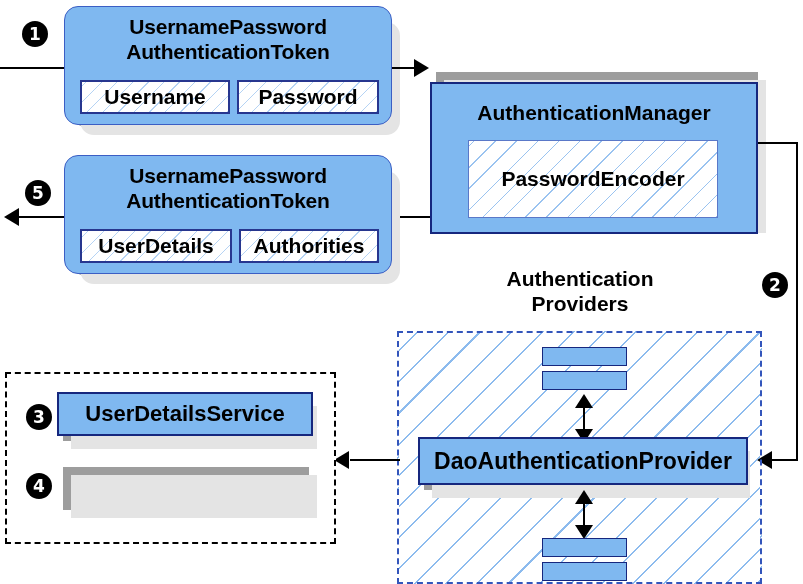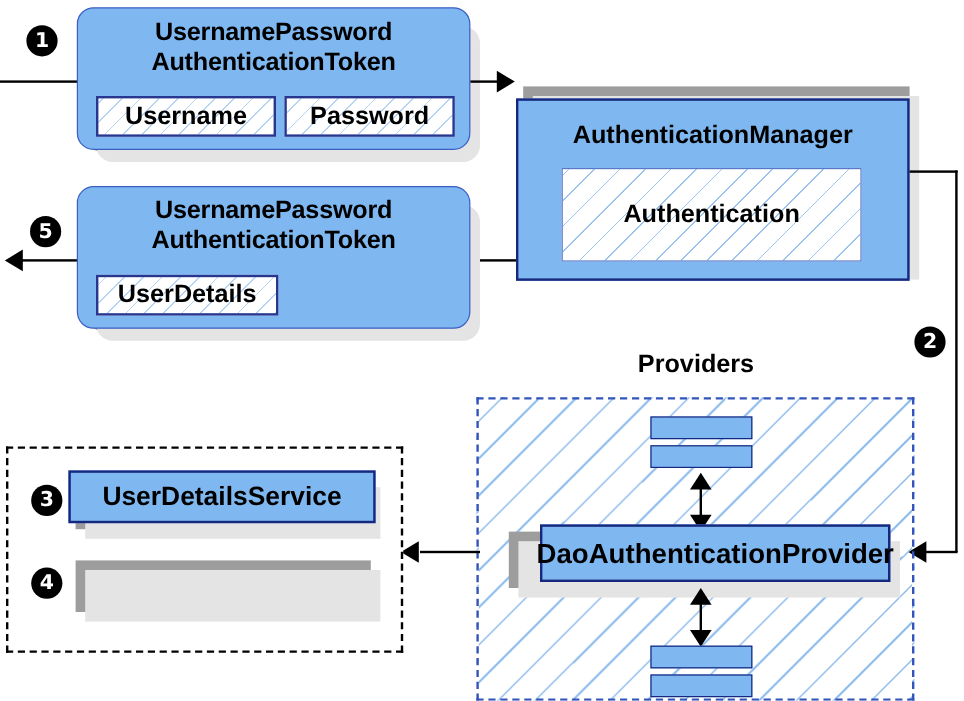--- a/index.html
+++ b/index.html
@@ -127,21 +127,21 @@
   </div>
 
   <div class="hline" style="left:392px;top:67px;width:32px;"></div>
   <div class="arrow arrow-right" style="left:414px;top:59px;"></div>
 
   <div class="shadow-dark" style="left:436px;top:72px;width:322px;height:153px;"></div>
   <div class="shadow-light" style="left:444px;top:80px;width:322px;height:153px;"></div>
 
   <div class="sq-box" style="left:430px;top:66px;width:328px;height:152px;display:block;margin-top:16px;">
     <div style="position:absolute;left:0;right:0;top:17px;text-align:center;font-size:21px;font-weight:bold;">AuthenticationManager</div>
-    <div class="hatch-panel" style="left:36px;top:56px;width:250px;height:78px;">Authentication</div>
+    <div class="hatch-panel" style="left:36px;top:56px;width:250px;height:78px;">PasswordEncoder</div>
   </div>
 
   <div class="hline" style="left:758px;top:142px;width:40px;"></div>
   <div class="vline" style="left:796px;top:142px;height:318px;"></div>
   <div class="hline" style="left:770px;top:459px;width:28px;"></div>
   <div class="arrow arrow-left" style="left:757px;top:451px;"></div>
 
   <div class="bullet" style="left:762px;top:272px;">2</div>
 
   <div class="hline" style="left:18px;top:216px;width:412px;"></div>
@@ -150,37 +150,39 @@
   <div class="bullet" style="left:25px;top:180px;">5</div>
 
   <div class="shadow-dark" style="left:72px;top:163px;width:320px;height:113px;border-radius:14px;"></div>
   <div class="shadow-light" style="left:80px;top:171px;width:320px;height:113px;border-radius:14px;"></div>
 
   <div class="token-box" style="left:64px;top:155px;width:328px;height:119px;">
     <div class="token-title" style="top:7px;">UsernamePassword</div>
     <div class="token-title" style="top:32px;">AuthenticationToken</div>
 
     <div class="token-slot" style="left:15px;top:73px;width:152px;height:34px;">UserDetails</div>
+    <div class="token-slot" style="left:174px;top:73px;width:140px;height:34px;">Authorities</div>
   </div>
 
+  <div class="free-label" style="left:455px;top:266px;width:250px;">Authentication</div>
   <div class="free-label" style="left:455px;top:291px;width:250px;">Providers</div>
 
   <div class="dashed-blue" style="left:397px;top:331px;width:365px;height:253px;"></div>
 
   <div class="mini-bar" style="left:542px;top:347px;width:85px;height:19px;"></div>
   <div class="mini-bar" style="left:542px;top:371px;width:85px;height:19px;"></div>
 
   <div class="vline" style="left:583px;top:398px;height:42px;"></div>
   <div class="arrow arrow-up" style="left:575px;top:394px;"></div>
   <div class="arrow arrow-down" style="left:575px;top:429px;"></div>
 
   <div class="shadow-dark" style="left:424px;top:443px;width:318px;height:47px;"></div>
   <div class="shadow-light" style="left:432px;top:451px;width:318px;height:47px;"></div>
 
-  <div class="sq-box" style="left:418px;top:437px;width:292px;height:48px;font-size:23px;margin-left:32px;">DaoAuthenticationProvider</div>
+  <div class="sq-box" style="left:418px;top:437px;width:330px;height:48px;font-size:23px;">DaoAuthenticationProvider</div>
 
   <div class="vline" style="left:583px;top:494px;height:42px;"></div>
   <div class="arrow arrow-up" style="left:575px;top:490px;"></div>
   <div class="arrow arrow-down" style="left:575px;top:525px;"></div>
 
   <div class="mini-bar" style="left:542px;top:538px;width:85px;height:19px;"></div>
   <div class="mini-bar" style="left:542px;top:562px;width:85px;height:19px;"></div>
 
   <div class="hline" style="left:350px;top:459px;width:50px;"></div>
   <div class="arrow arrow-left" style="left:334px;top:451px;"></div>

